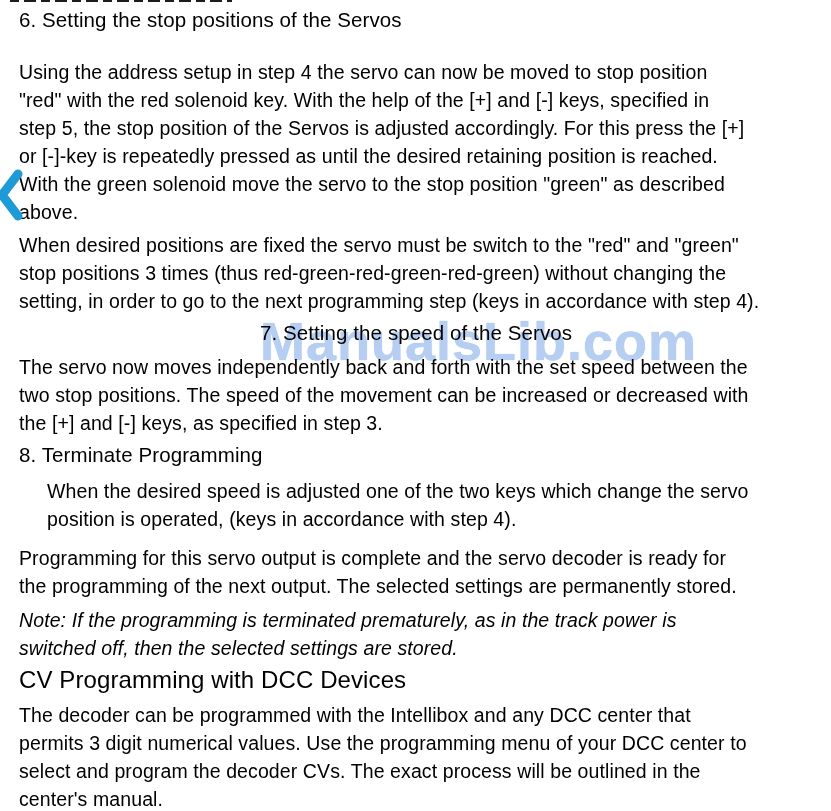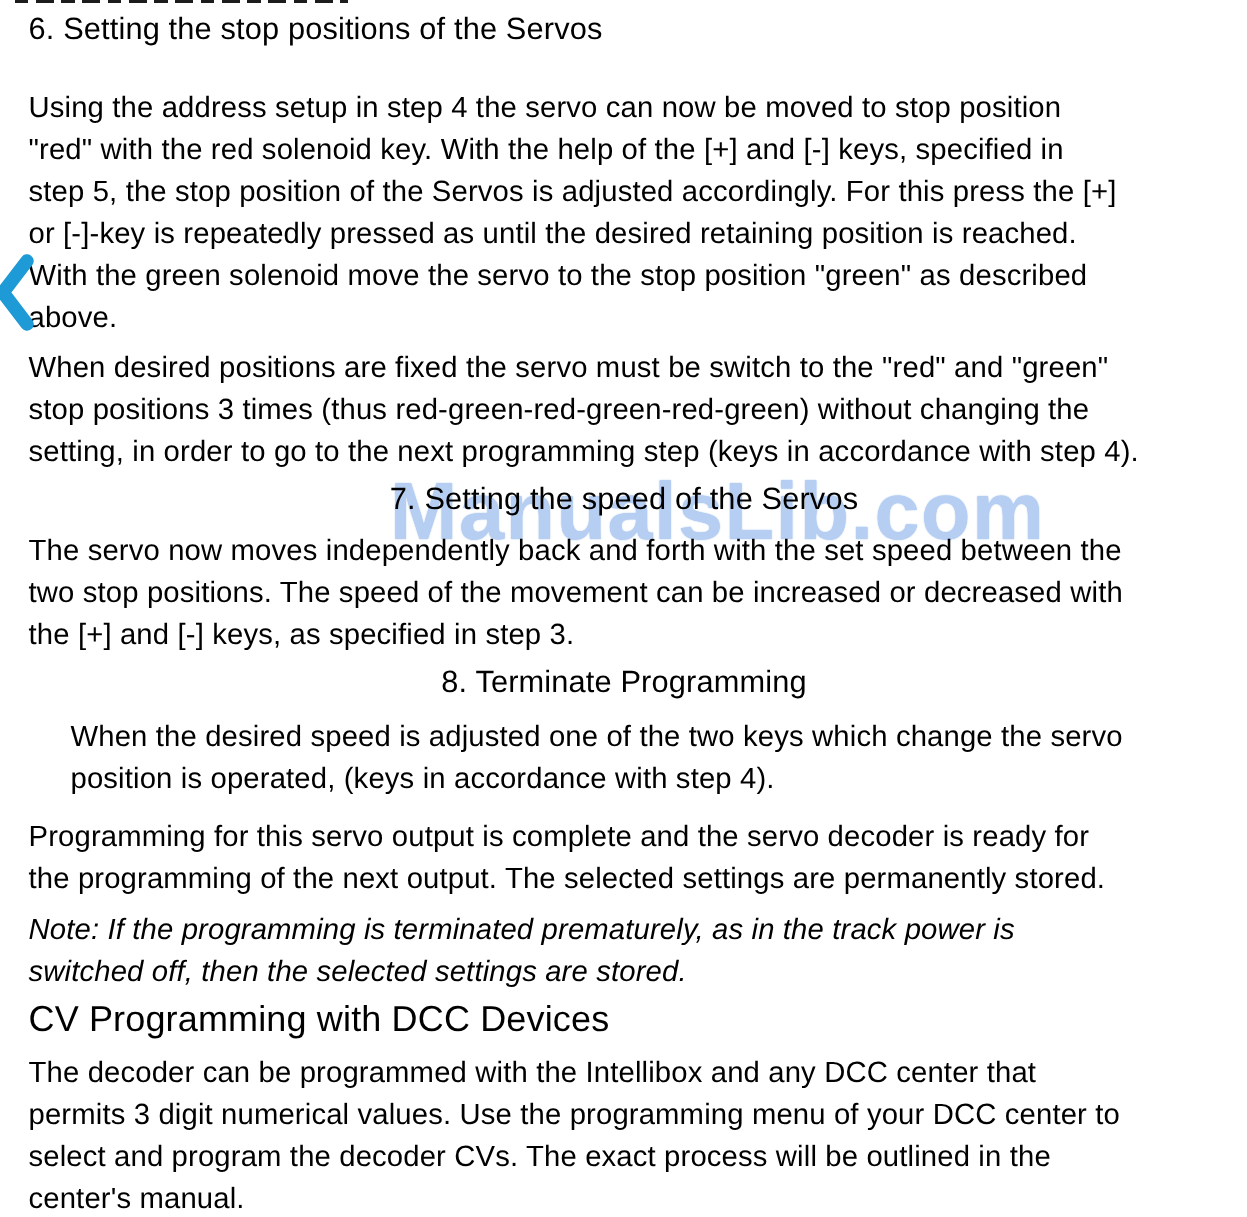--- a/index.html
+++ b/index.html
@@ -54,21 +54,21 @@
   }
   p.note-text {
     font-style: italic;
   }
   
   #h6   { margin-top: 8px; }
   #p6a  { margin-top: 26px; }
   #p6b  { margin-top: 5px; }
   #h7   { margin-top: 6px; text-align: center; }
   #p7   { margin-top: 8px; }
-  #h8   { margin-top: 6px; text-align: center; }
+  #h8   { margin-top: 6px; }
   #p8a  { margin-top: 10px; margin-left: 28px; }
   #p8b  { margin-top: 11px; }
   #note { margin-top: 6px; }
   #hcv  { margin-top: 3px; }
   #pcv  { margin-top: 7px; }
 
   .watermark {
     position: absolute;
     left: 260px;
     top: 310px;

